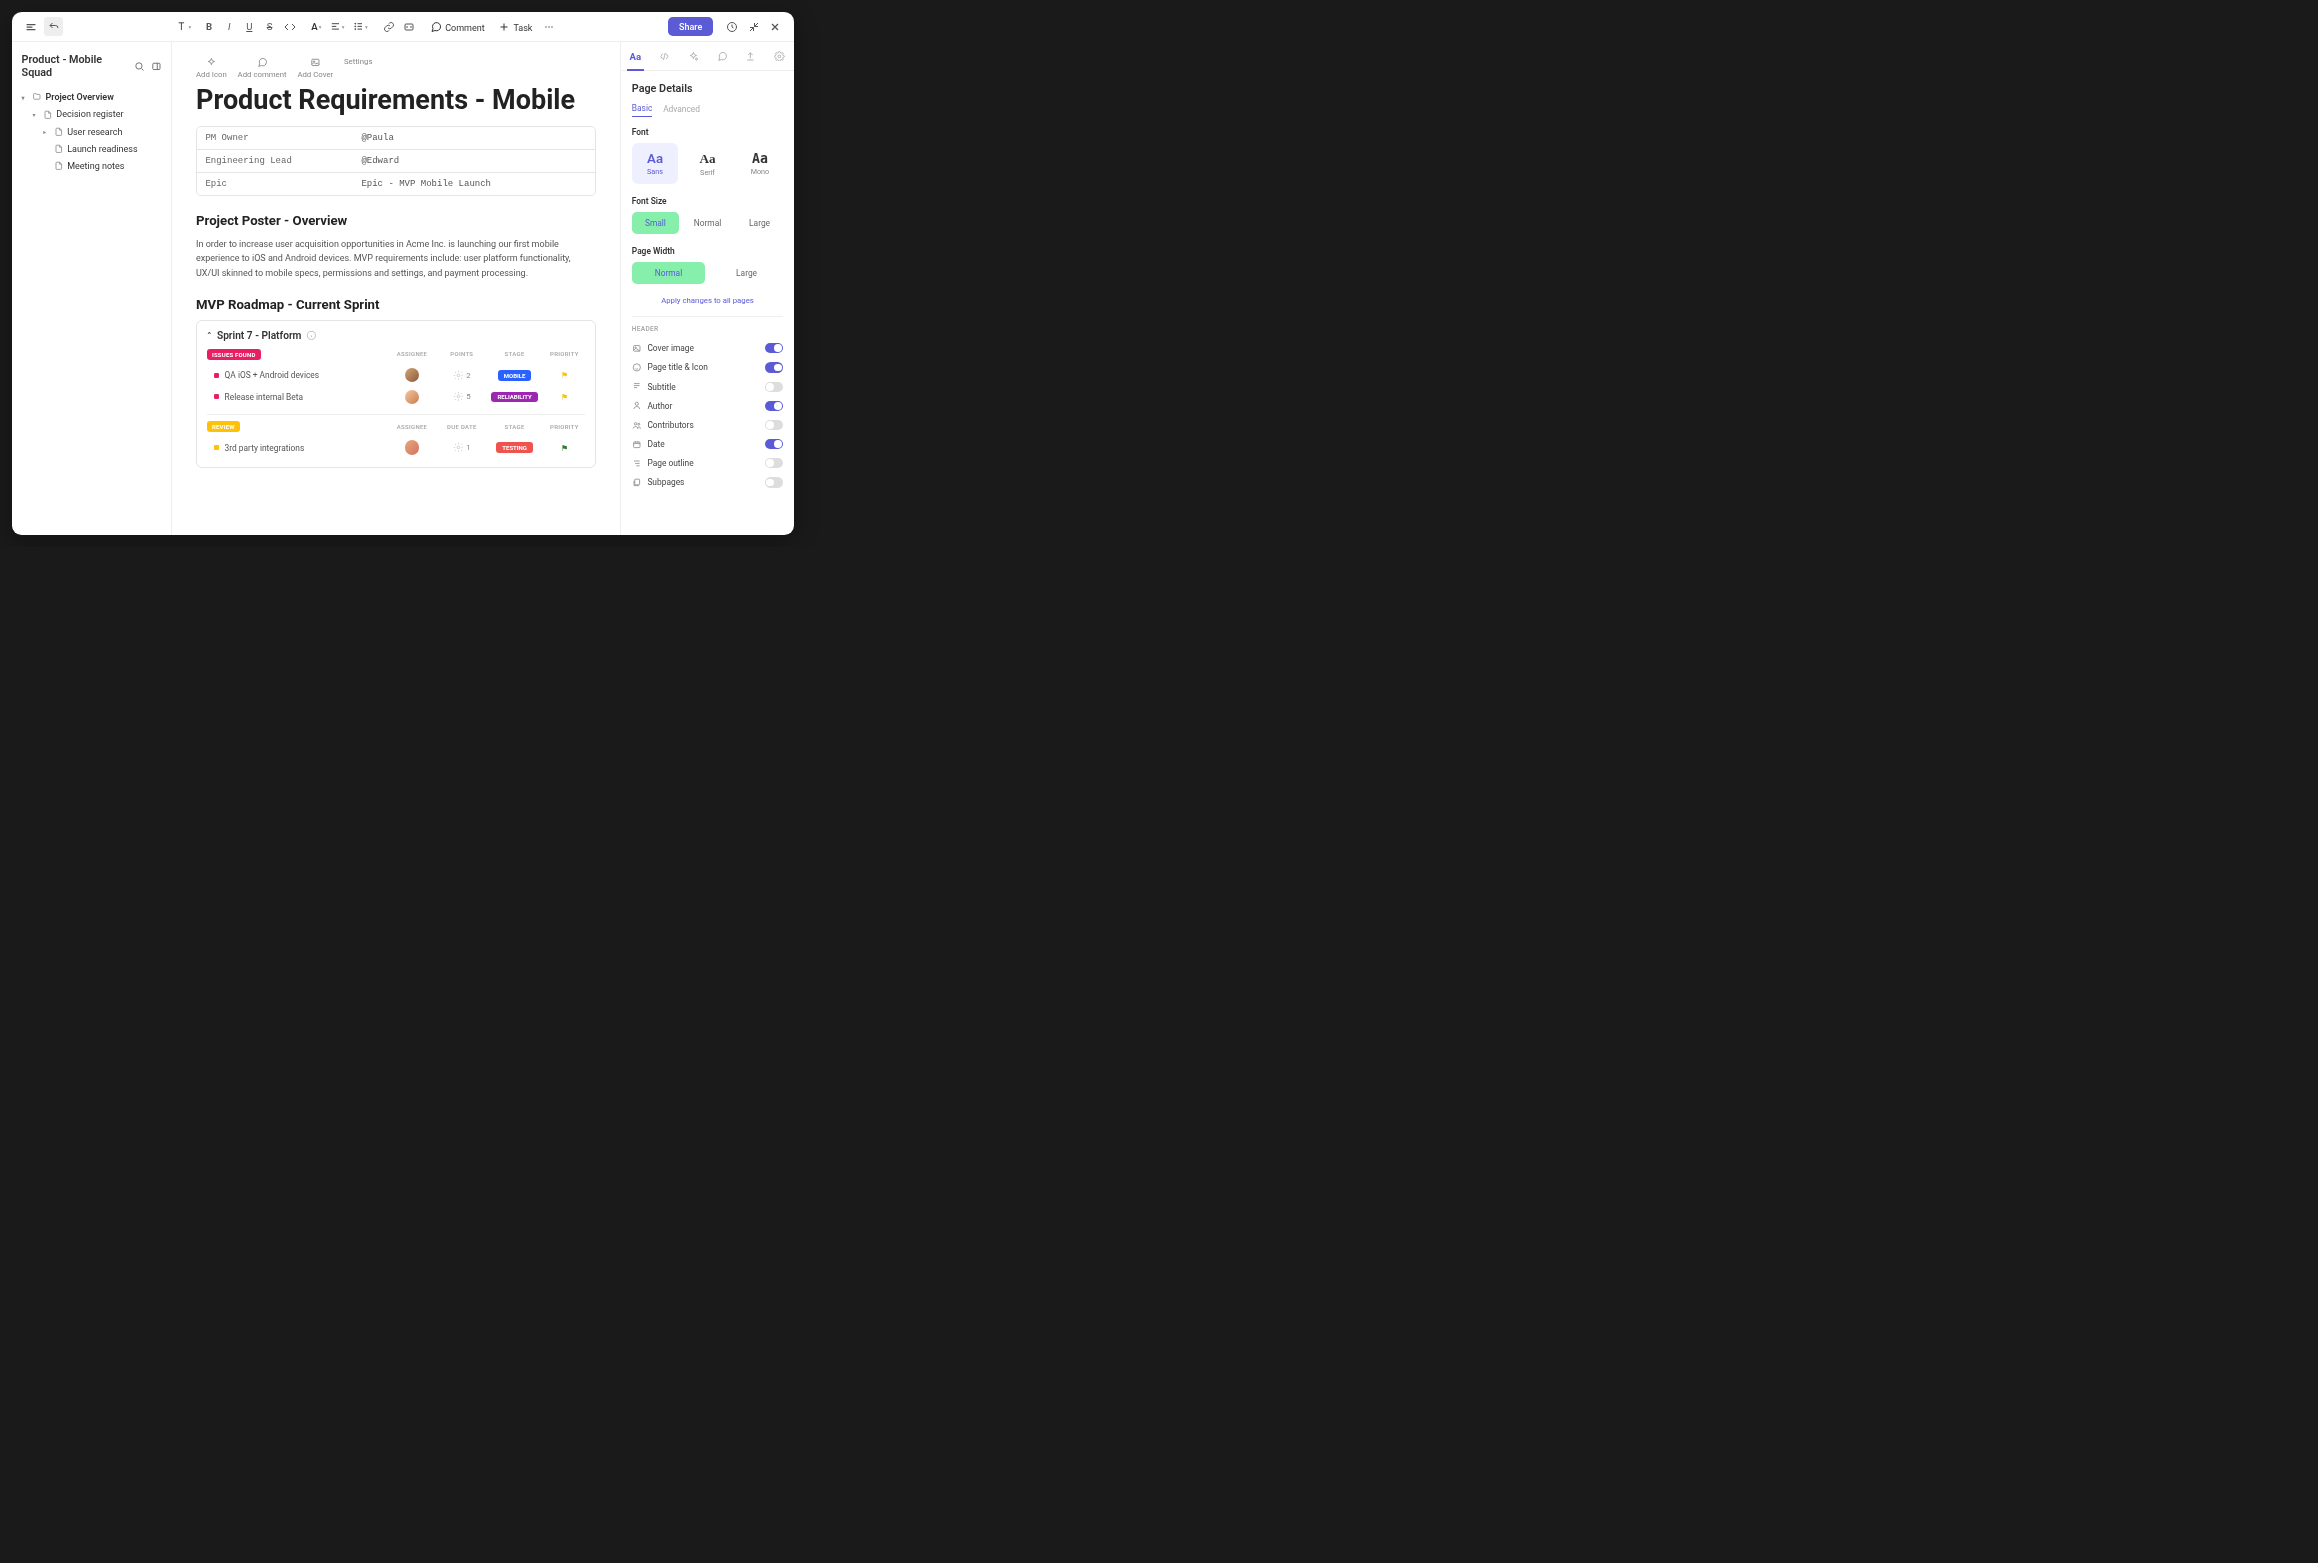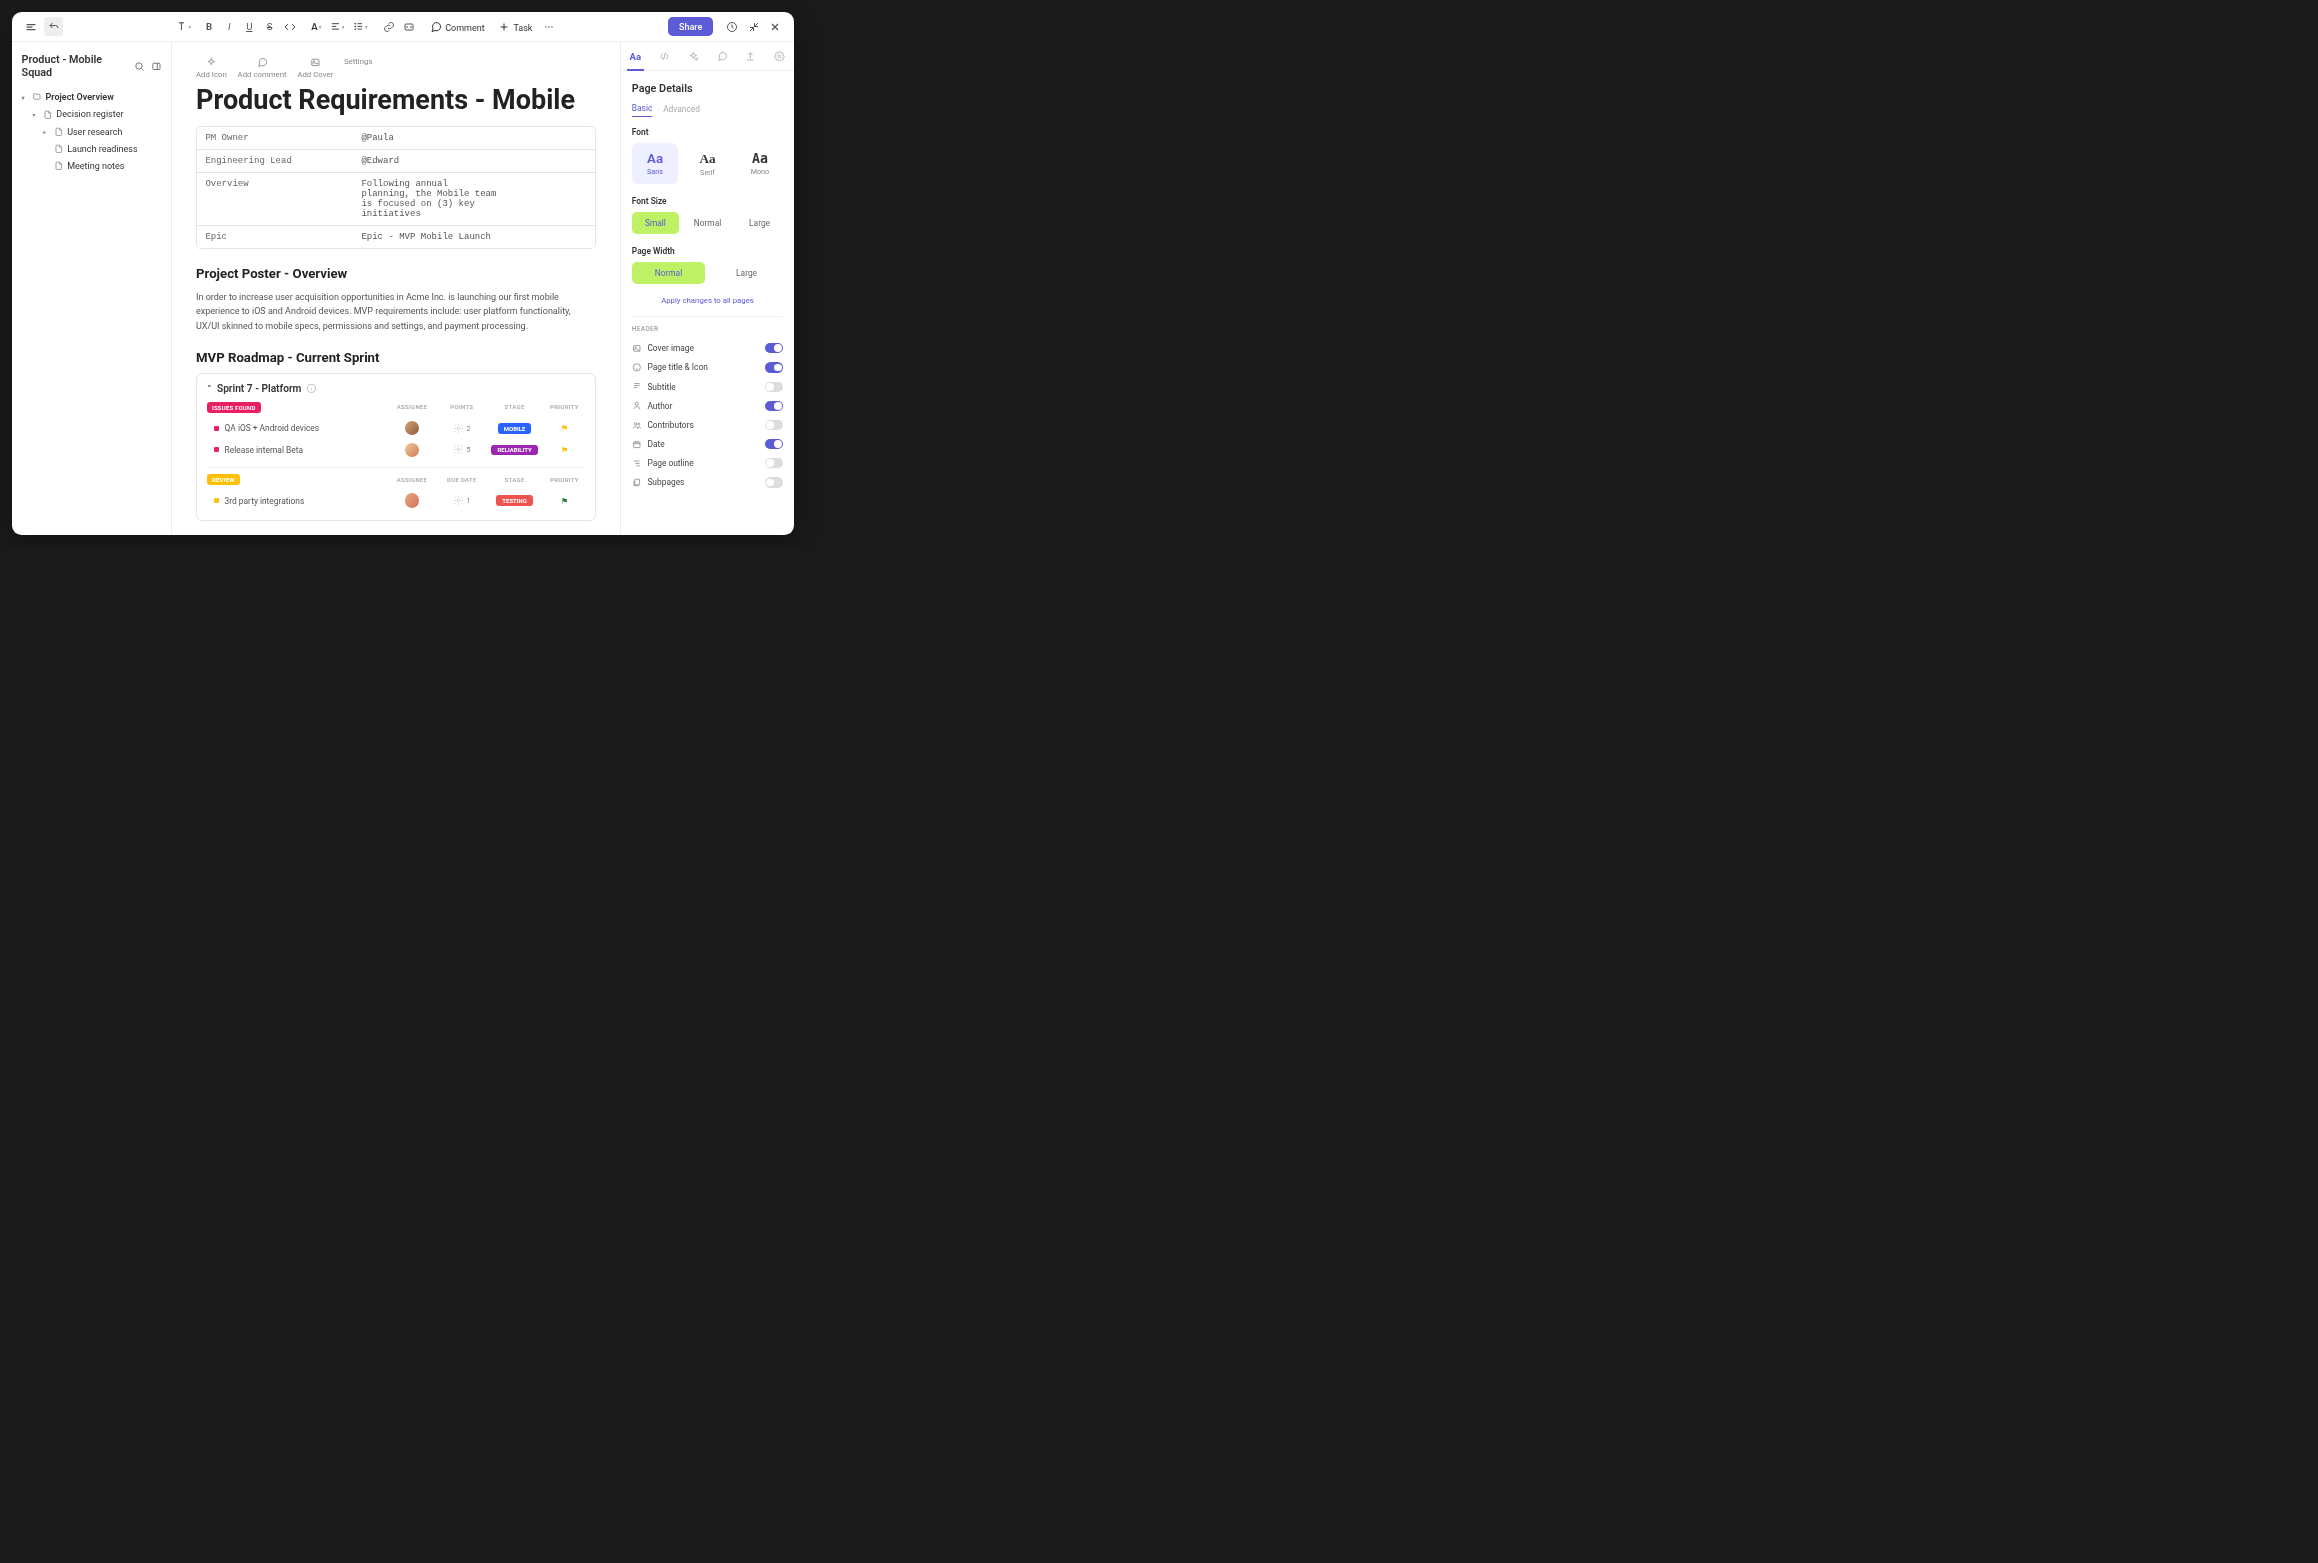--- a/index.html
+++ b/index.html
@@ -82,21 +82,21 @@
 .font-options { display: flex; gap: 6px; margin-bottom: 12px; }
 .font-opt { flex: 1; border-radius: 6px; padding: 7.2px 3.6px; text-align: center; cursor: pointer; }
 .font-opt.active { background: #eef0ff; }
 .font-sample { font-size: 13.2px; font-weight: 600; margin-bottom: 1.2px; }
 .font-sample.serif { font-family: Georgia, serif; }
 .font-sample.mono { font-family: monospace; }
 .font-name { font-size: 7.2px; color: #888; }
 .font-opt.active .font-sample, .font-opt.active .font-name { color: #5b5bd6; }
 .size-options, .width-options { display: flex; gap: 4.8px; margin-bottom: 12px; }
 .chip { flex: 1; padding: 6px; text-align: center; border-radius: 4.8px; font-size: 8.4px; cursor: pointer; color: #666; }
-.chip.active { background: #bef264; color: #5b5bd6; }
+.chip.active { background: #86efac; color: #5b5bd6; }
 .apply-link { text-align: center; color: #5b5bd6; font-size: 7.8px; cursor: pointer; margin-bottom: 10.8px; }
 .hdr-divider { height: 0.6px; background: #eee; margin-bottom: 8.4px; }
 .header-label { font-size: 6.6px; font-weight: 600; color: #aaa; letter-spacing: 0.3px; margin-bottom: 6px; }
 .toggle-row { display: flex; align-items: center; justify-content: space-between; padding: 4.2px 0; font-size: 8.4px; }
 .toggle-row-left { display: flex; align-items: center; gap: 6px; color: #444; }
 .toggle-icon { color: #888; width: 9.6px; }
 .toggle { width: 18px; height: 10.2px; border-radius: 6px; position: relative; cursor: pointer; }
 .toggle.on { background: #5b5bd6; }
 .toggle.off { background: #ddd; }
 .toggle::after { content:''; position:absolute; width:7.8px; height:7.8px; border-radius:50%; background:#fff; top:1.2px; }
@@ -311,24 +311,20 @@
       <div class="info-table">
         <div class="info-row">
           <div class="info-label">PM Owner</div>
           <div class="info-value">@Paula</div>
         </div>
         <div class="info-row">
           <div class="info-label">Engineering Lead</div>
           <div class="info-value">@Edward</div>
         </div>
         <div class="info-row">
-          <div class="info-label">Overview</div>
-          <div class="info-value" style="max-width:156px;">Following annual planning, the Mobile team is focused on (3) key initiatives</div>
-        </div>
-        <div class="info-row">
           <div class="info-label">Epic</div>
           <div class="info-value">Epic - MVP Mobile Launch</div>
         </div>
       </div>
 
       <h2 class="h2">Project Poster - Overview</h2>
       <p class="body-text">In order to increase user acquisition opportunities in Acme Inc. is launching our first mobile experience to iOS and Android devices. MVP requirements include: user platform functionality, UX/UI skinned to mobile specs, permissions and settings, and payment processing.</p>
 
       <h2 class="h2">MVP Roadmap - Current Sprint</h2>
 

